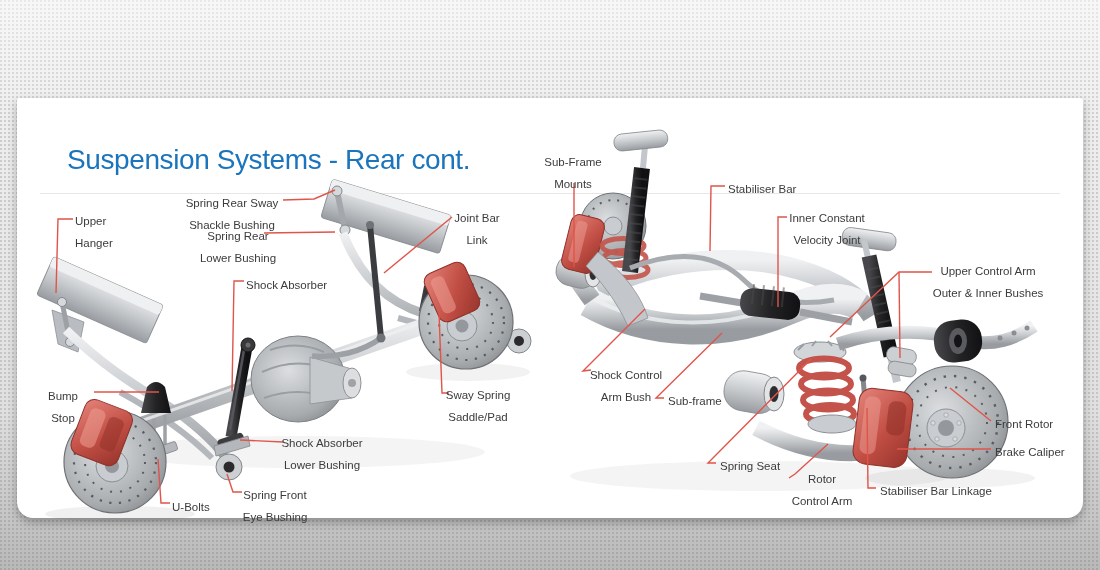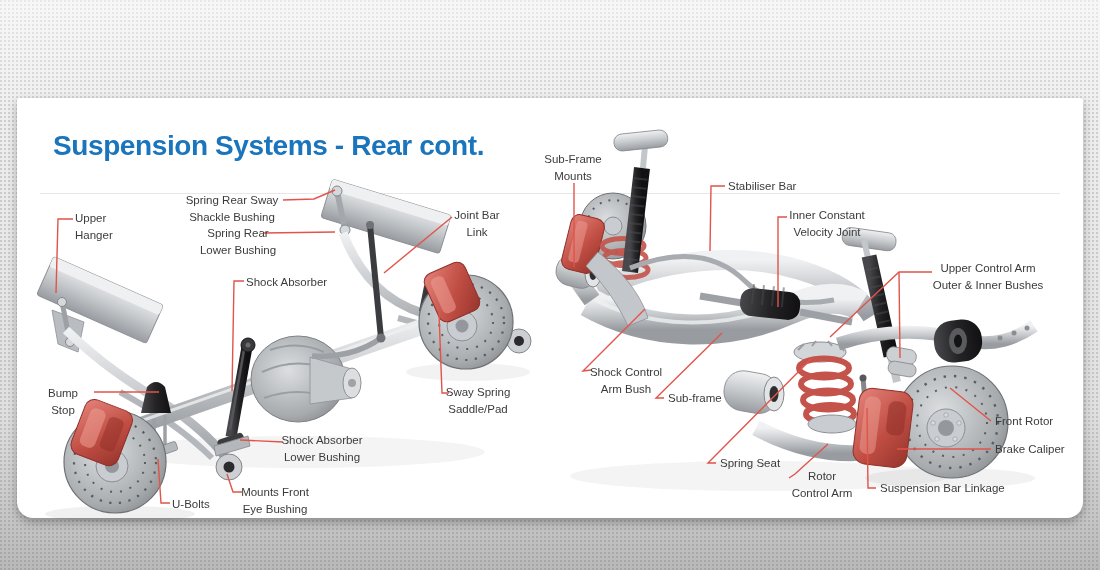--- a/index.html
+++ b/index.html
@@ -11,25 +11,25 @@
       linear-gradient(180deg, rgba(255,255,255,.55) 0%, rgba(240,240,240,0) 22%, rgba(150,150,150,.16) 72%, rgba(105,105,105,.40) 100%),
       radial-gradient(circle at 1px 1px, #cdcdcd 1px, rgba(0,0,0,0) 1.45px);
     background-size:auto, 4px 4px;
   }
   .card{
     position:absolute;left:17px;top:98px;width:1066px;height:420px;
     background:#ffffff;border-radius:3px 3px 16px 16px;
     box-shadow:0 4px 10px rgba(0,0,0,.30);
   }
   .title{
-    position:absolute;left:53px;top:130px;margin:0;
-    font-size:28px;font-weight:bold;letter-spacing:-0.4px;color:#1b75bc;
+    position:absolute;left:53px;top:130px;margin:14px;
+    font-size:28px;font-weight:normal;letter-spacing:-0.4px;color:#1b75bc;
   }
   .lbl{
-    position:absolute;font-size:11.5px;line-height:17px;color:#3b3b3b;
+    position:absolute;font-size:11.5px;line-height:22px;color:#3b3b3b;
     white-space:pre-line;
   }
   .lbl.c{transform:translateX(-50%);text-align:center;}
   svg.layer{position:absolute;left:0;top:0;pointer-events:none;}
 </style>
 </head>
 <body>
 
 <div class="card"></div>
 
@@ -327,31 +327,31 @@
 <div class="lbl" style="left:246px;top:274px">Shock Absorber</div>
 <div class="lbl c" style="left:477px;top:207px">Joint Bar
 Link</div>
 <div class="lbl c" style="left:478px;top:384px">Sway Spring
 Saddle/Pad</div>
 <div class="lbl c" style="left:63px;top:385px">Bump
 Stop</div>
 <div class="lbl c" style="left:322px;top:432px">Shock Absorber
 Lower Bushing</div>
 <div class="lbl" style="left:172px;top:496px">U-Bolts</div>
-<div class="lbl c" style="left:275px;top:484px">Mounts Front
+<div class="lbl c" style="left:275px;top:484px">Spring Front
 Eye Bushing</div>
 
 <div class="lbl c" style="left:573px;top:151px">Sub-Frame
 Mounts</div>
 <div class="lbl" style="left:728px;top:178px">Stabiliser Bar</div>
 <div class="lbl c" style="left:827px;top:207px">Inner Constant
 Velocity Joint</div>
 <div class="lbl c" style="left:988px;top:260px">Upper Control Arm
 Outer &amp; Inner Bushes</div>
 <div class="lbl c" style="left:626px;top:364px">Shock Control
 Arm Bush</div>
 <div class="lbl" style="left:668px;top:390px">Sub-frame</div>
 <div class="lbl" style="left:720px;top:455px">Spring Seat</div>
 <div class="lbl c" style="left:822px;top:468px">Rotor
 Control Arm</div>
-<div class="lbl" style="left:880px;top:480px">Suspension Bar Linkage</div>
+<div class="lbl" style="left:880px;top:480px">Stabiliser Bar Linkage</div>
 <div class="lbl" style="left:995px;top:413px">Front Rotor</div>
 <div class="lbl" style="left:995px;top:441px">Brake Caliper</div>
 
 </body></html>

